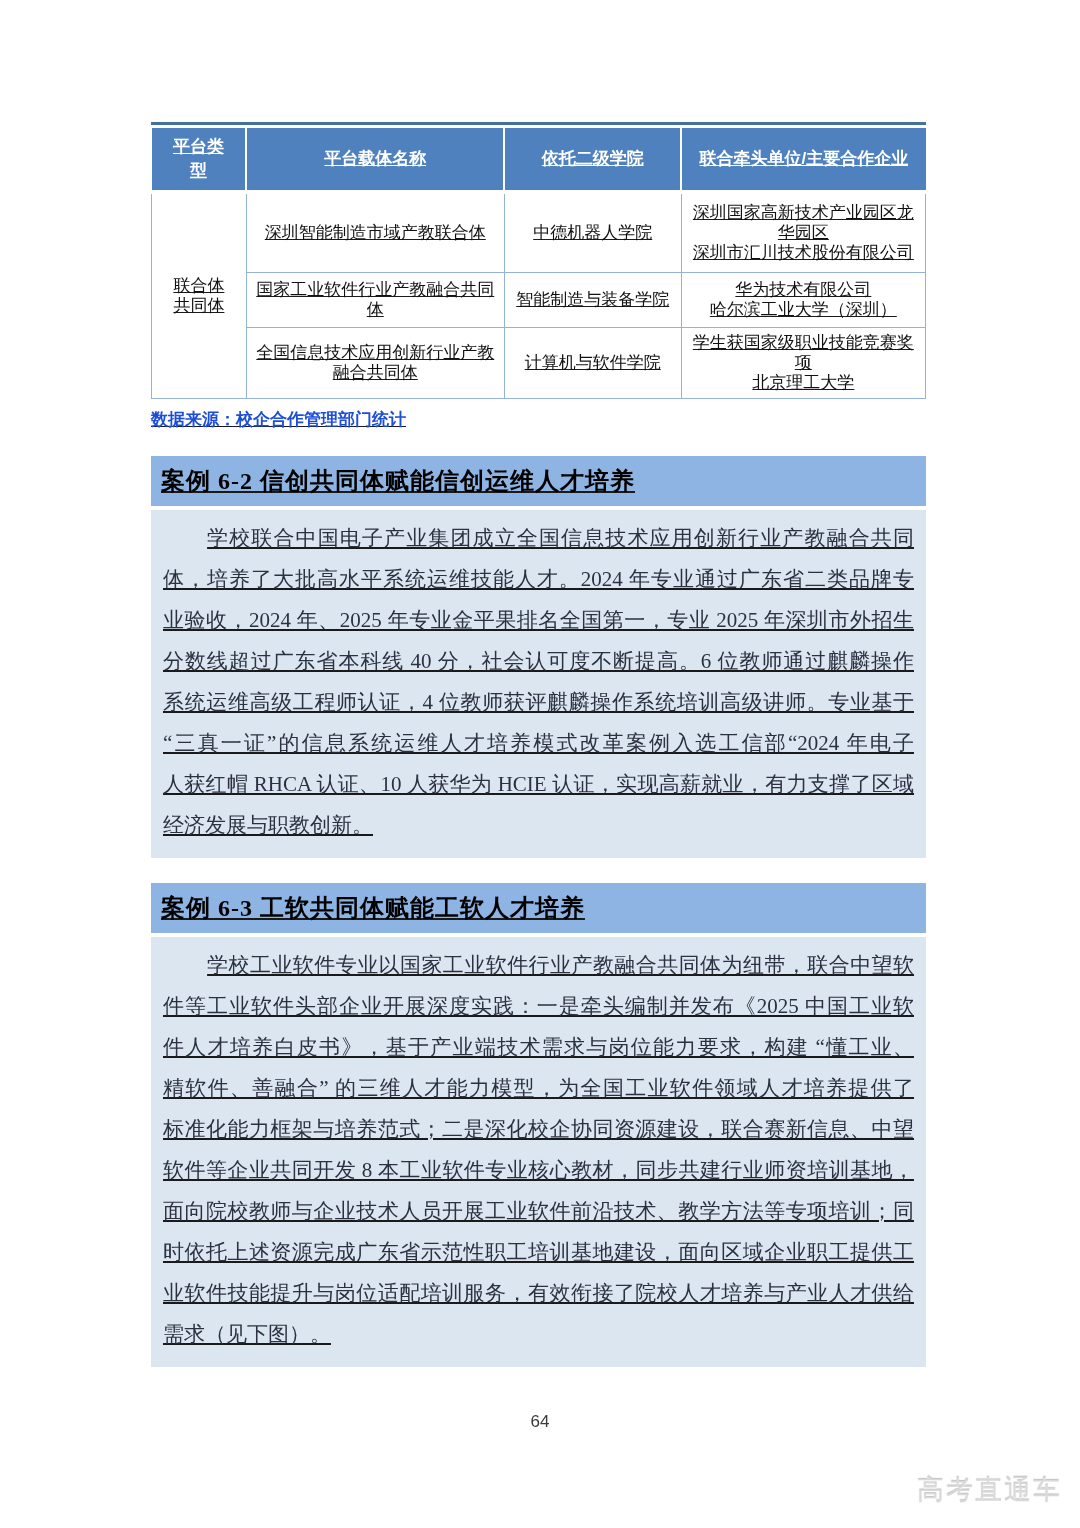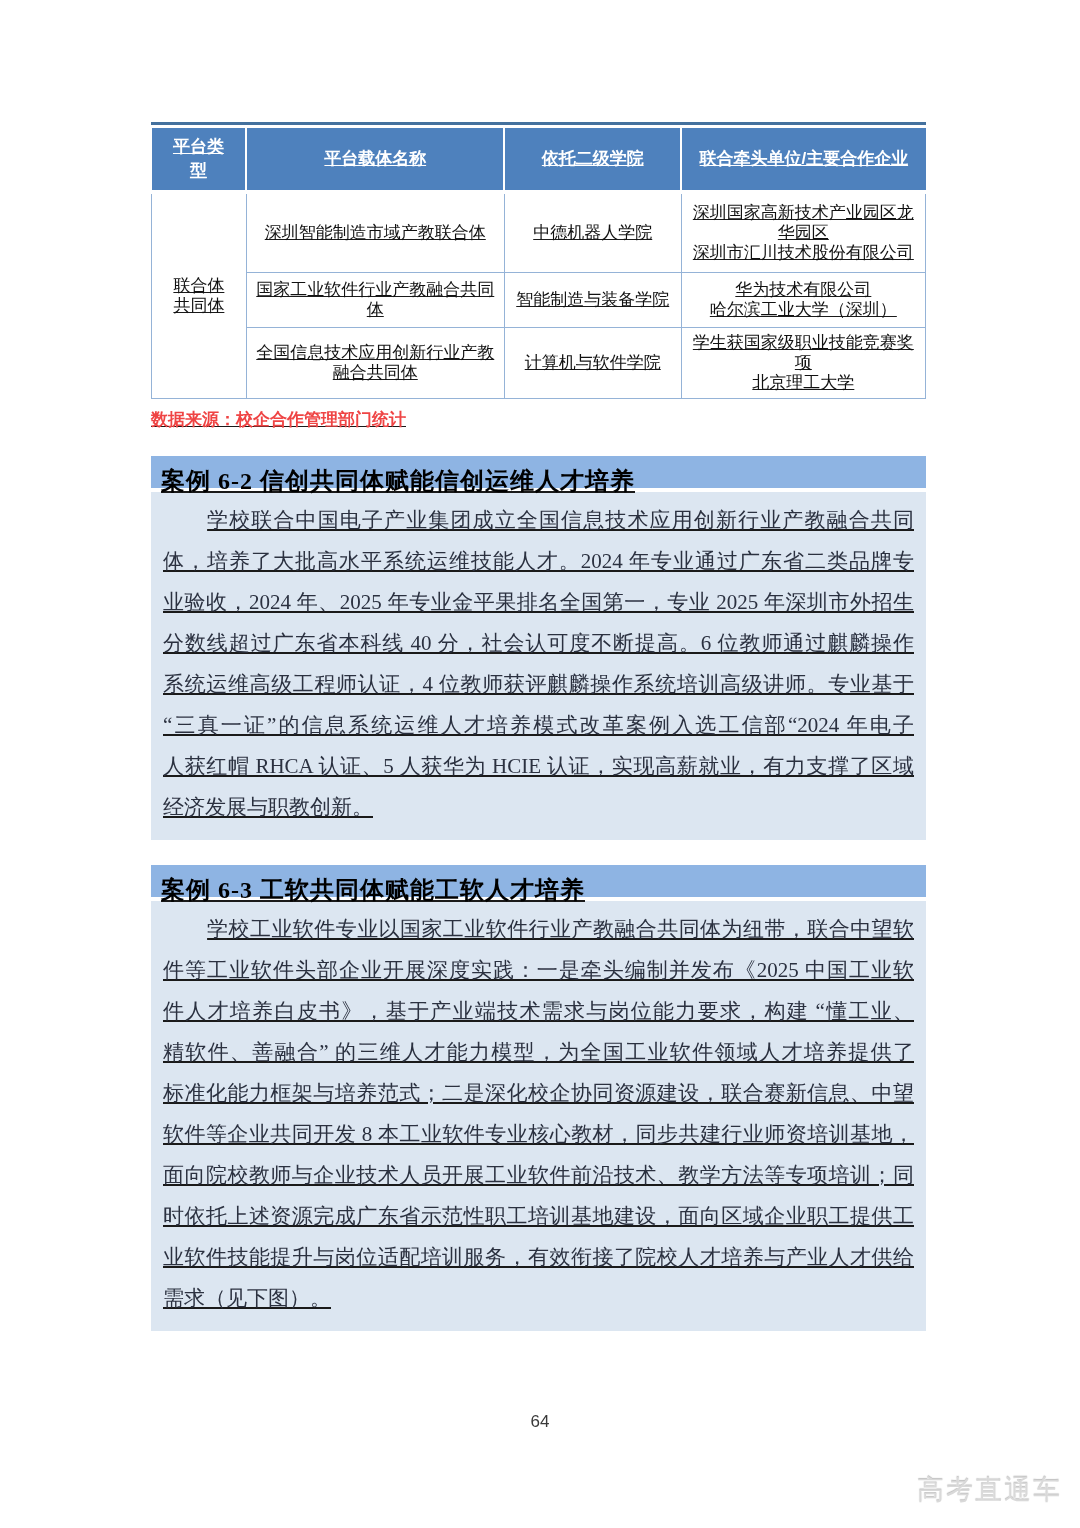--- a/index.html
+++ b/index.html
@@ -55,27 +55,27 @@
   .col4 { width: 232px; }
   .group-cell span { display: block; }
   .row-tall td { height: 80px; }
   .row-mid td  { height: 55px; }
   .row-low td  { height: 49px; }
 
   .source-note {
     margin-top: 9px;
     font-size: 17px;
     font-weight: bold;
-    color: #ef4444;
+    color: #1d4ed8;
   }
 
   
   .case-title {
     margin-top: 25px;
-    height: 32px;
+    height: 50px;
     background: #8eb4e3;
     color: #000000;
     font-family: "Liberation Serif", serif;
     font-weight: bold;
     font-size: 24px;
     line-height: 50px;
     padding-left: 10px;
     letter-spacing: 1px;
   }
   .case-body {
@@ -166,21 +166,21 @@
   <div class="source-note">数据来源：校企合作管理部门统计</div>
 
   <div class="case-title">案例 6-2 信创共同体赋能信创运维人才培养</div>
   <div class="case-body">
     <div class="line first">学校联合中国电子产业集团成立全国信息技术应用创新行业产教融合共同</div>
     <div class="line">体，培养了大批高水平系统运维技能人才。2024 年专业通过广东省二类品牌专</div>
     <div class="line">业验收，2024 年、2025 年专业金平果排名全国第一，专业 2025 年深圳市外招生</div>
     <div class="line">分数线超过广东省本科线 40 分，社会认可度不断提高。6 位教师通过麒麟操作</div>
     <div class="line">系统运维高级工程师认证，4 位教师获评麒麟操作系统培训高级讲师。专业基于</div>
     <div class="line">“三真一证”的信息系统运维人才培养模式改革案例入选工信部“2024 年电子</div>
-    <div class="line">人获红帽 RHCA 认证、5 人获华为 HCIE 认证，实现高薪就业，有力支撑了区域</div>
+    <div class="line">人获红帽 RHCA 认证、10 人获华为 HCIE 认证，实现高薪就业，有力支撑了区域</div>
     <div class="line last">经济发展与职教创新。</div>
   </div>
 
   <div class="case-title">案例 6-3 工软共同体赋能工软人才培养</div>
   <div class="case-body">
     <div class="line first">学校工业软件专业以国家工业软件行业产教融合共同体为纽带，联合中望软</div>
     <div class="line">件等工业软件头部企业开展深度实践：一是牵头编制并发布《2025 中国工业软</div>
     <div class="line">件人才培养白皮书》，基于产业端技术需求与岗位能力要求，构建 “懂工业、</div>
     <div class="line">精软件、善融合” 的三维人才能力模型，为全国工业软件领域人才培养提供了</div>
     <div class="line">标准化能力框架与培养范式；二是深化校企协同资源建设，联合赛新信息、中望</div>

